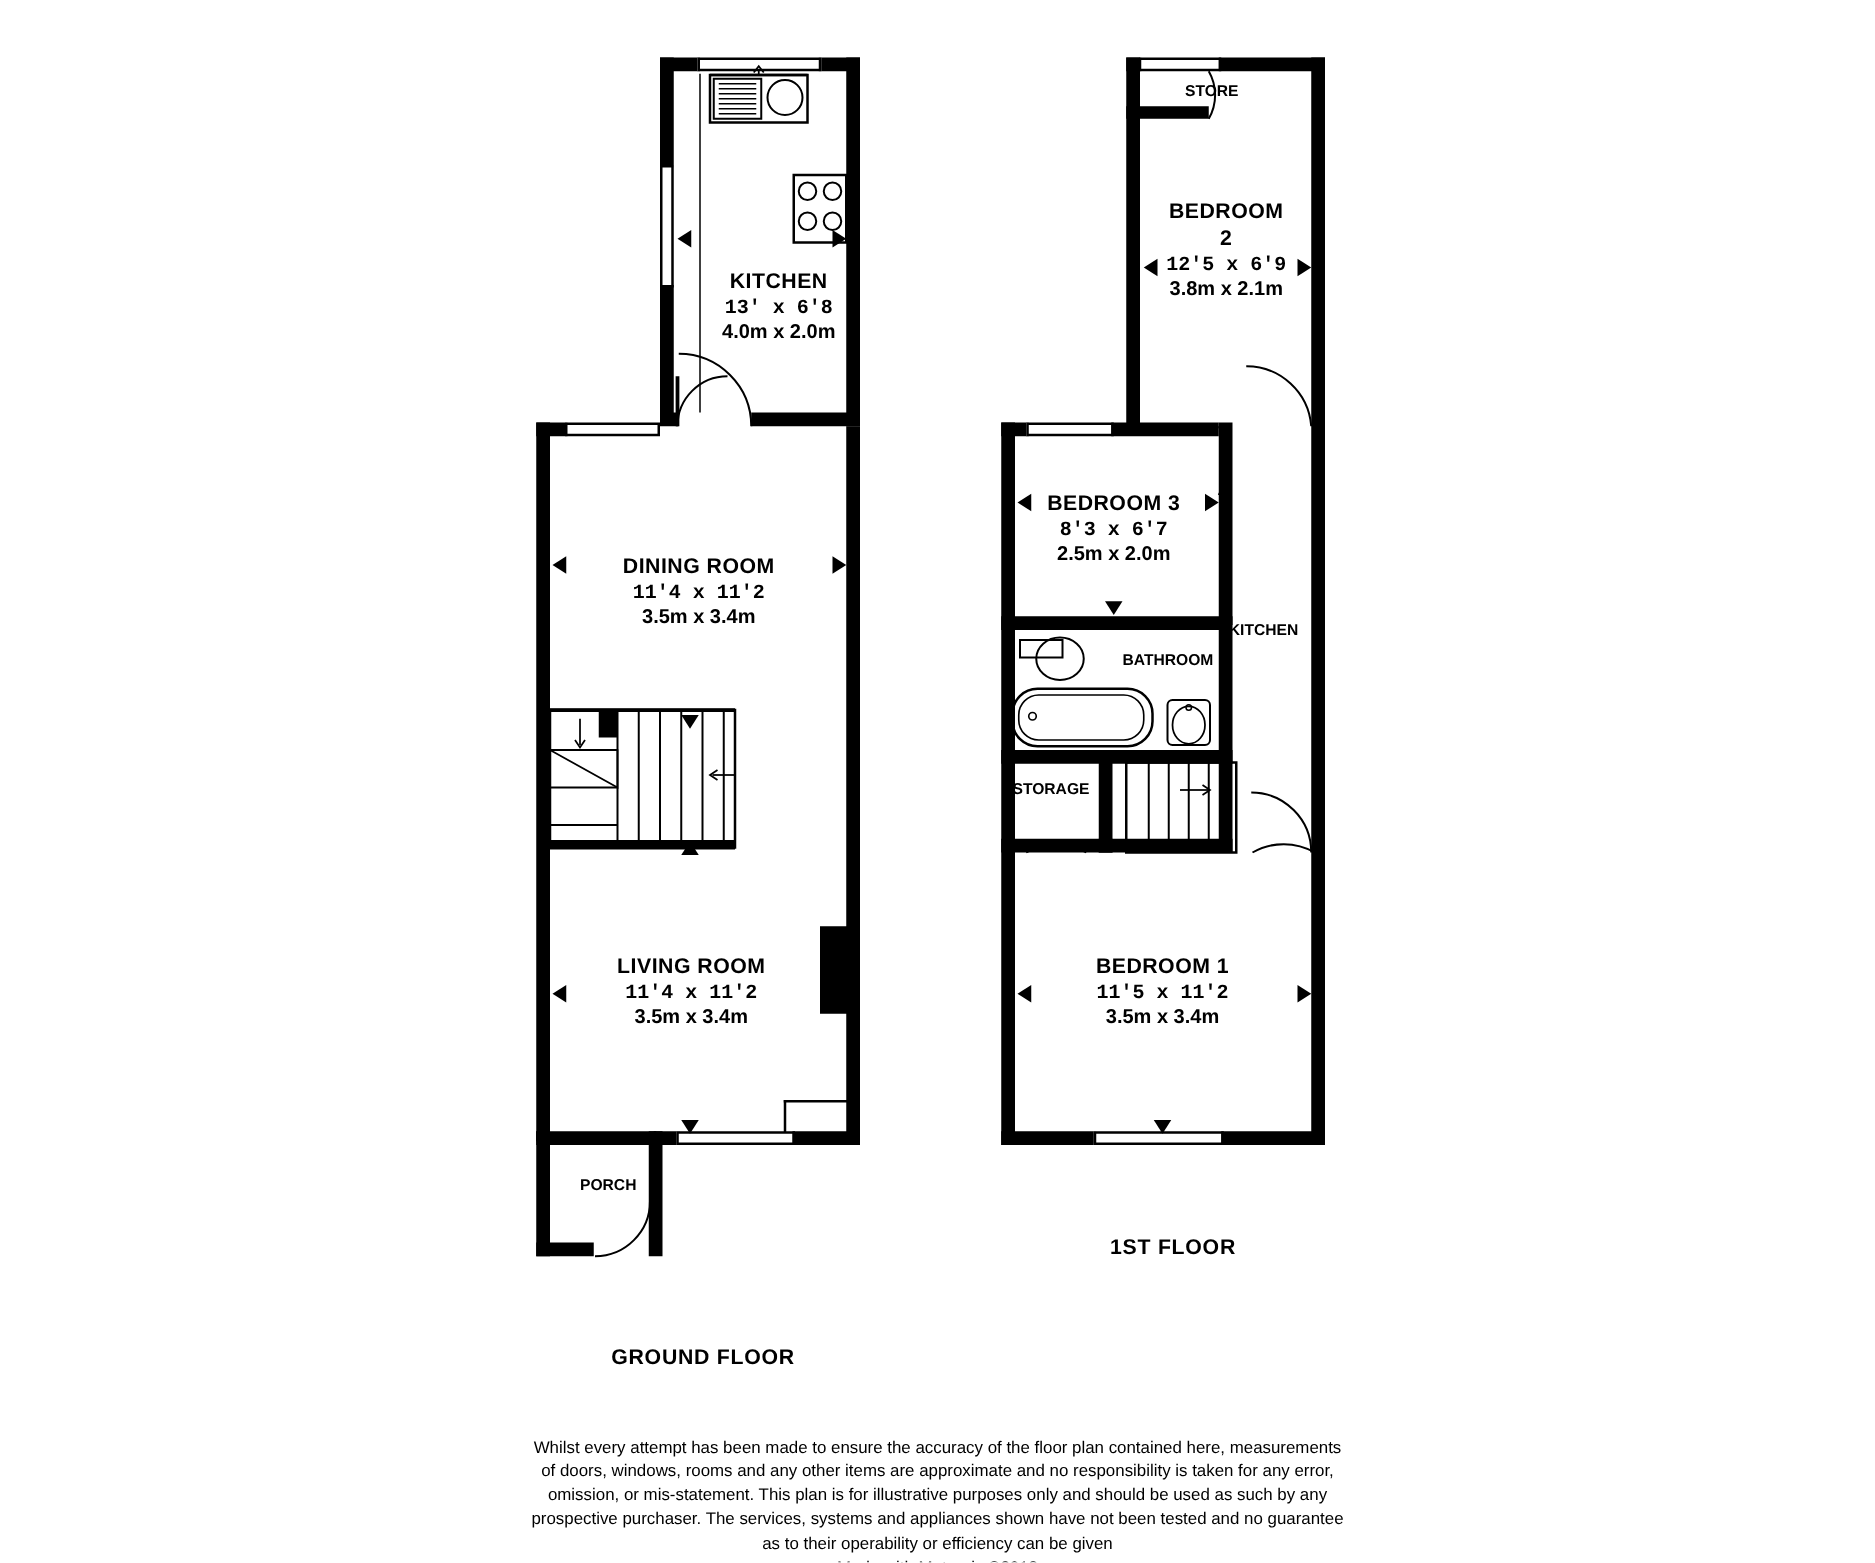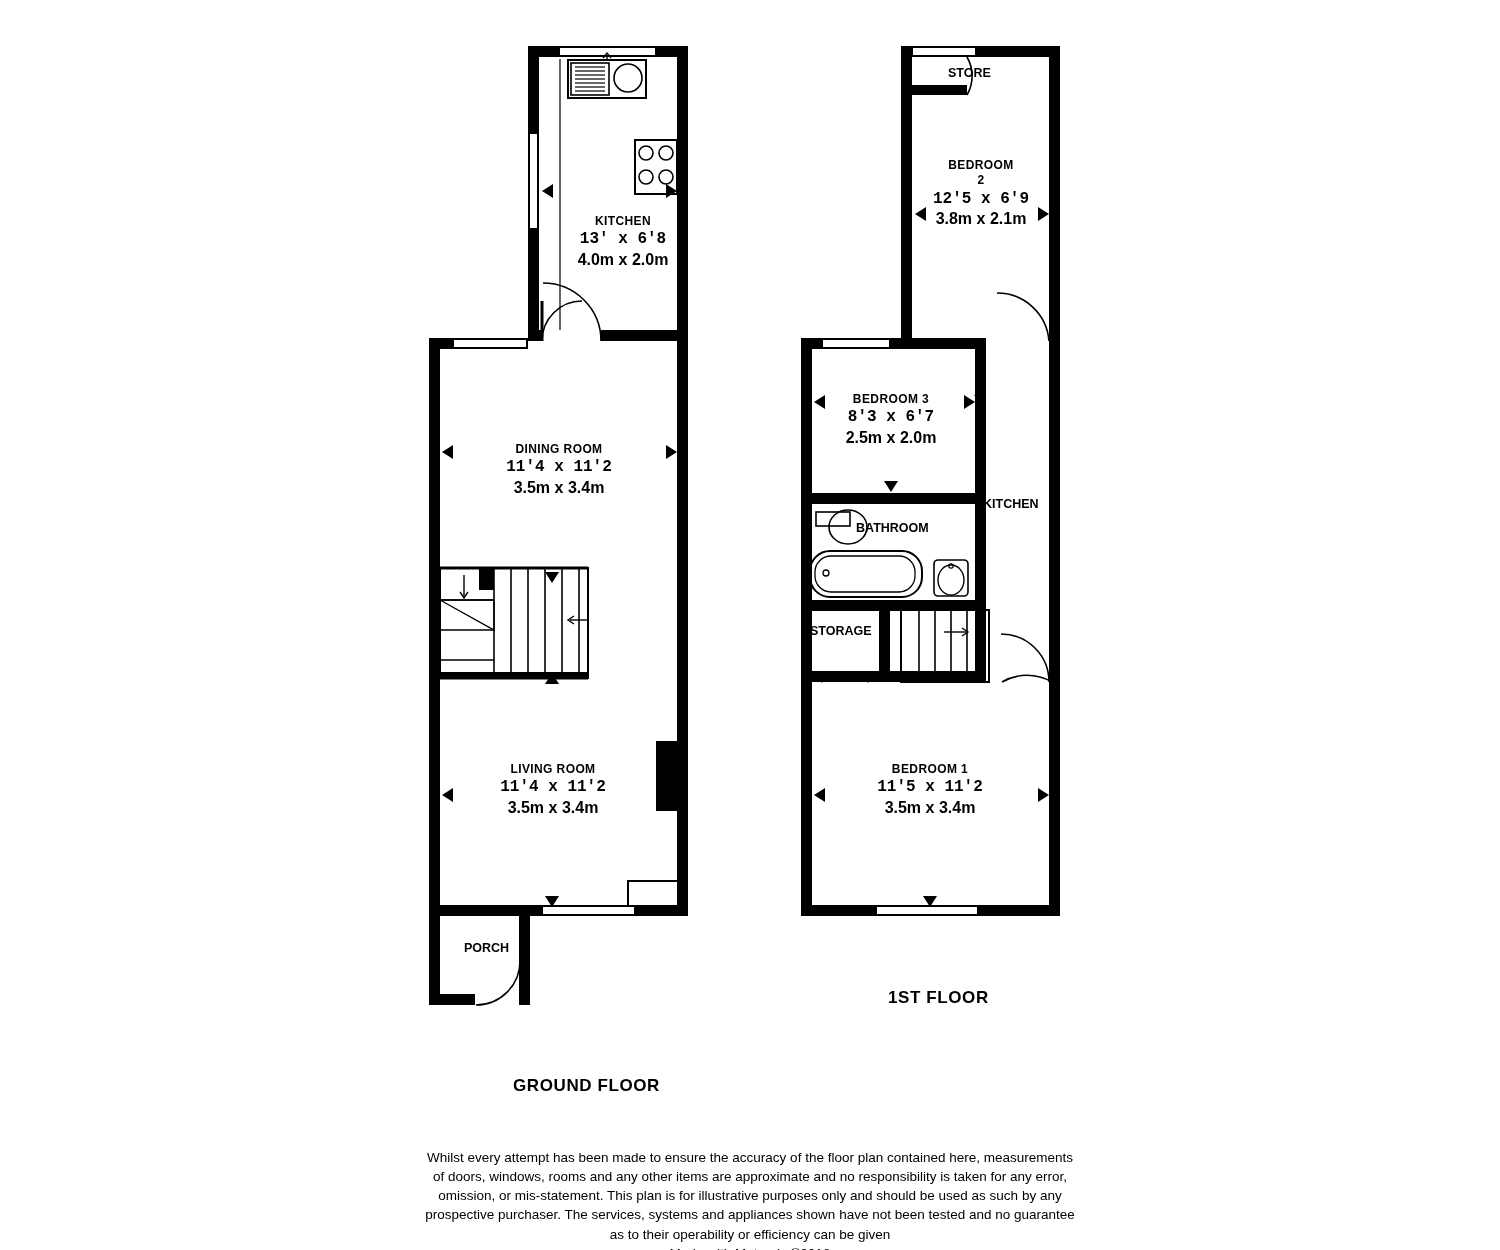--- a/index.html
+++ b/index.html
@@ -28,21 +28,21 @@
     border: 2px solid #000000;
     box-sizing: border-box;
   }
   .label {
     position: absolute;
     text-align: center;
     line-height: 1.28;
     white-space: nowrap;
     font-weight: bold;
   }
-  .label .nm { font-size: 12px; letter-spacing: 0.4px; }
+  .label .nm { font-size: 17px; letter-spacing: 0.4px; }
   .label .d1 { font-size: 16px; font-family: Liberation Mono, monospace; }
   .label .d2 { font-size: 16px; }
   .small-label {
     position: absolute;
     font-size: 12.5px;
     font-weight: bold;
     white-space: nowrap;
   }
   .floor-title {
     position: absolute;
@@ -237,21 +237,21 @@
     <div class="arrow down" style="left:545px; top:896px;"></div>
 
     <div class="label" style="left:437px; top:762px; width:232px;">
       <div class="nm">LIVING ROOM</div>
       <div class="d1">11'4 x 11'2</div>
       <div class="d2">3.5m x 3.4m</div>
     </div>
 
     <div class="small-label" style="left:464px; top:941px;">PORCH</div>
 
-    <div class="floor-title" style="left:513px; top:1076px;">GROUND FLOOR</div>
+    <div class="floor-title" style="left:489px; top:1076px;">GROUND FLOOR</div>
   </div>
 
   <div>
 
     <div class="wall" style="left:901px; top:46px; width:12px; height:11px;"></div>
     <div class="win" style="left:911px; top:46px; width:66px; height:11px;"></div>
     <div class="wall" style="left:975px; top:46px; width:85px; height:11px;"></div>
 
     <div class="wall" style="left:901px; top:46px; width:11px; height:295px;"></div>
     <div class="wall" style="left:1049px; top:46px; width:11px; height:870px;"></div>
@@ -316,21 +316,21 @@
     <div class="arrow right" style="left:964px; top:395px;"></div>
     <div class="arrow down" style="left:884px; top:481px;"></div>
 
     <div class="label" style="left:776px; top:392px; width:230px;">
       <div class="nm">BEDROOM 3</div>
       <div class="d1">8'3 x 6'7</div>
       <div class="d2">2.5m x 2.0m</div>
     </div>
 
     <div class="small-label" style="left:983px; top:497px;">KITCHEN</div>
-    <div class="small-label" style="left:856px; top:521px;text-align:center;">BATHROOM</div>
+    <div class="small-label" style="left:898px; top:521px;text-align:center;">BATHROOM</div>
     <div class="small-label" style="left:810px; top:624px;">STORAGE</div>
 
     <div class="wall" style="left:975px; top:504px; width:11px; height:106px;"></div>
     <div class="wall" style="left:801px; top:600px; width:185px; height:11px;"></div>
     <div class="wall" style="left:879px; top:610px; width:11px; height:72px;"></div>
     <div class="wall" style="left:801px; top:671px; width:89px; height:11px;"></div>
     <div class="wall" style="left:879px; top:671px; width:107px; height:11px;"></div>
     <div class="wall" style="left:975px; top:610px; width:11px; height:72px;"></div>
 
     <div class="wall" style="left:801px; top:905px; width:76px; height:11px;"></div>

